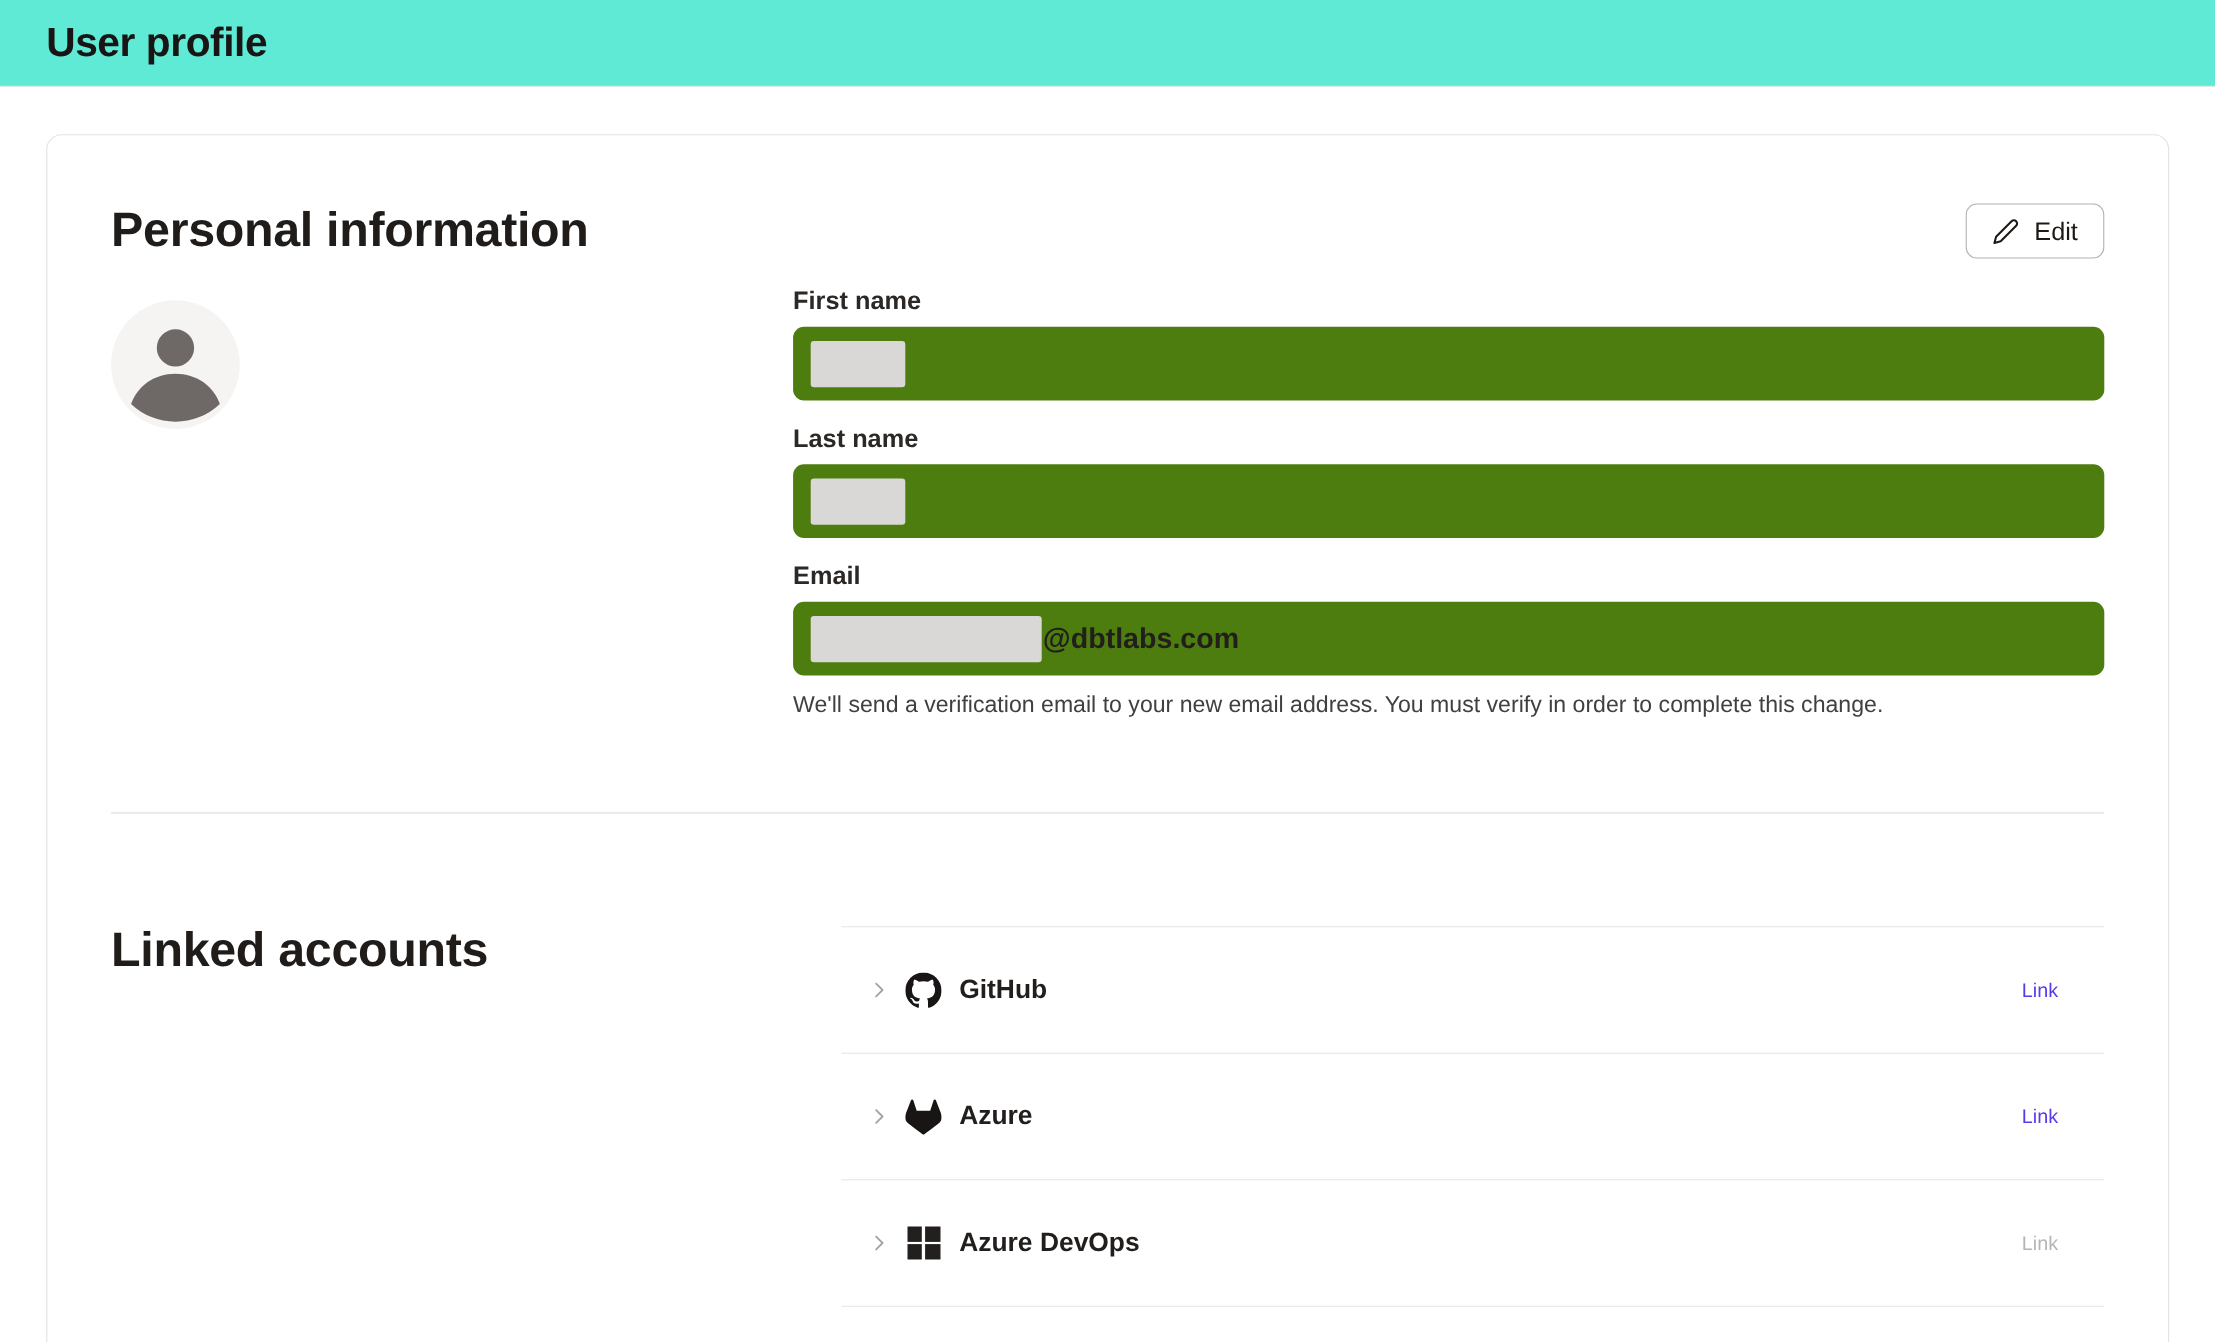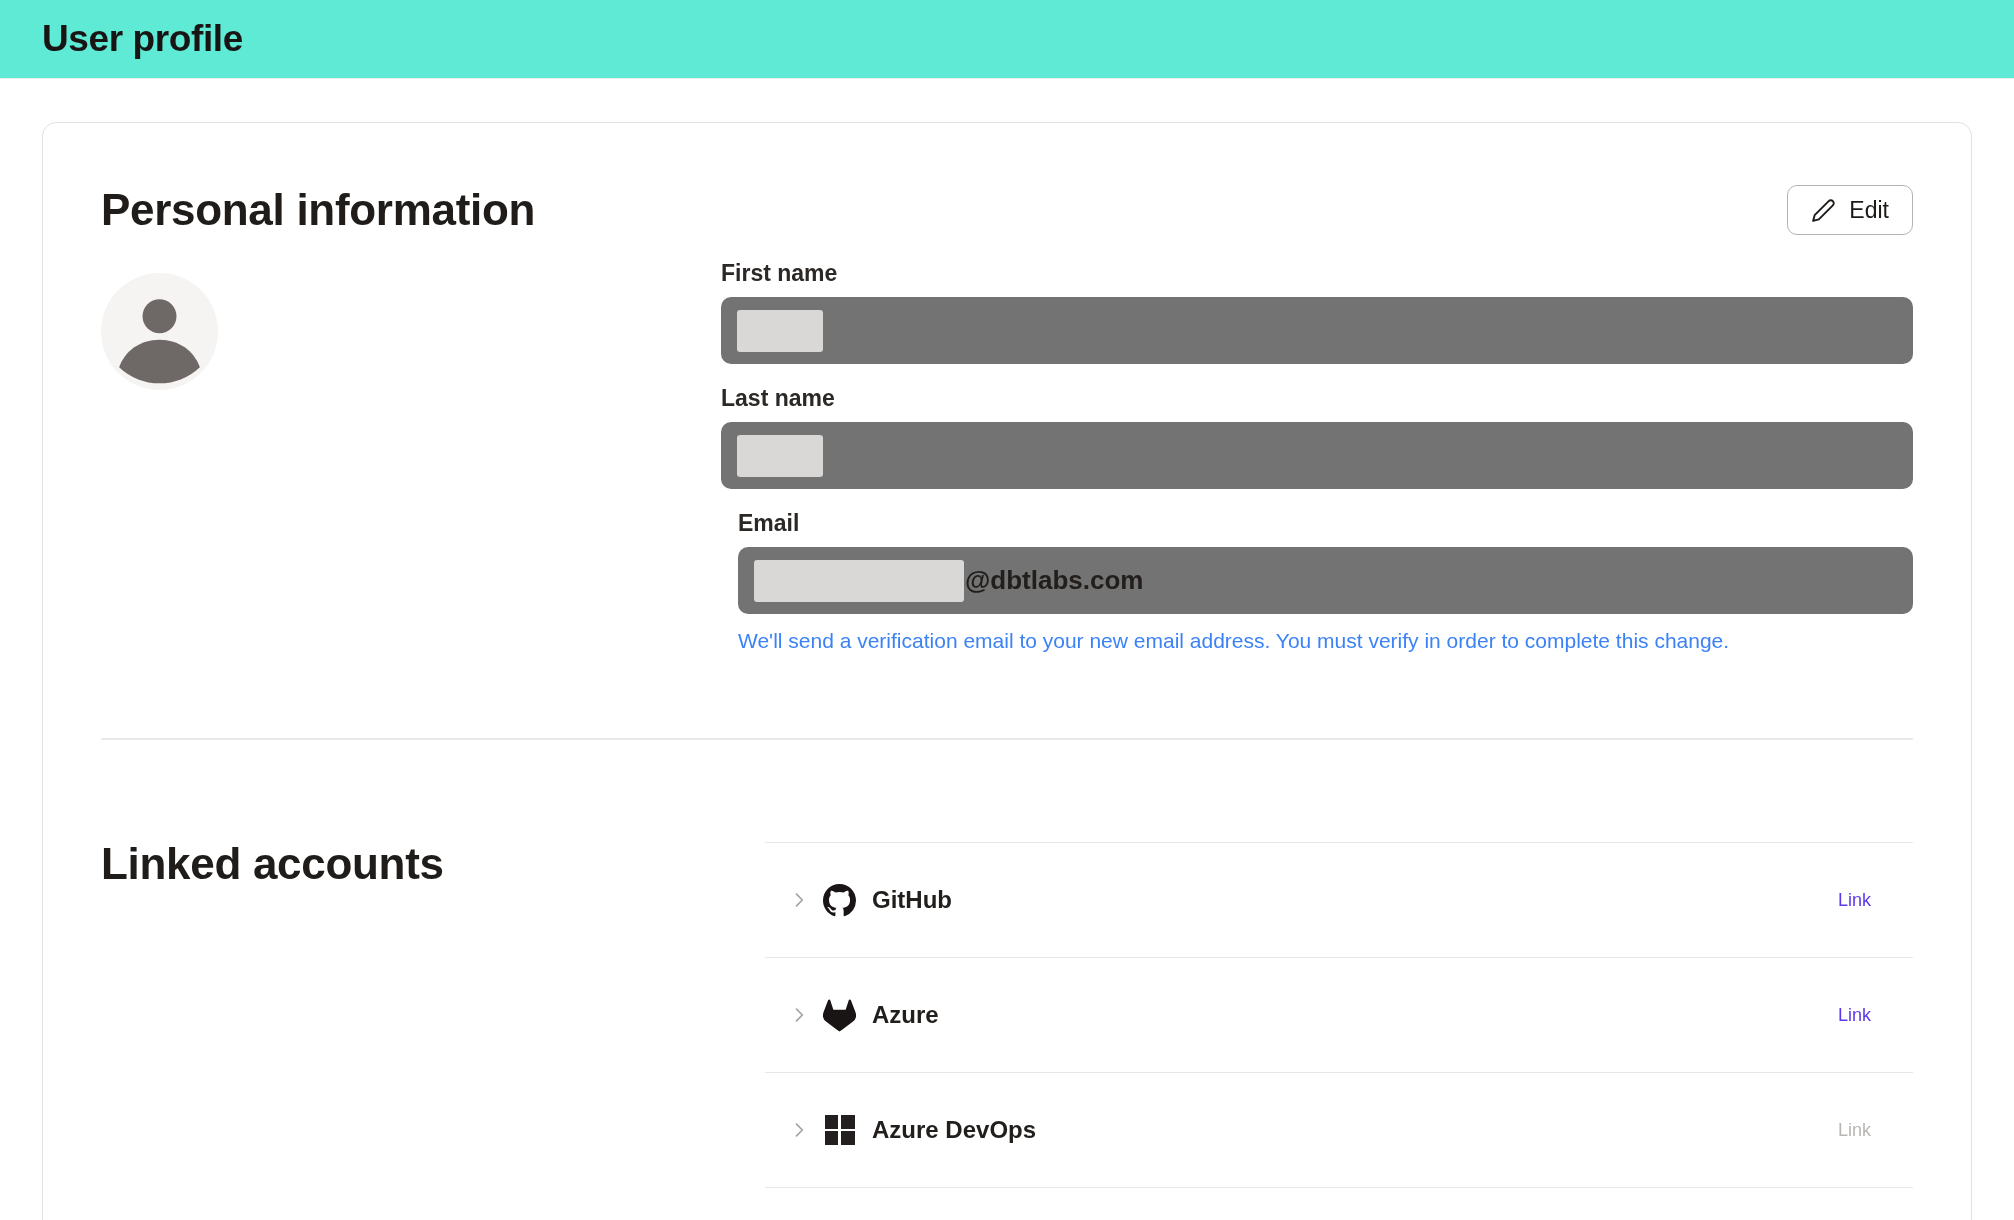--- a/index.html
+++ b/index.html
@@ -90,21 +90,21 @@
   .field { margin-bottom: 20px; }
   .field-label {
     font-size: 23px;
     font-weight: 600;
     line-height: 28px;
     color: #2b2826;
     margin-bottom: 10px;
   }
   .input-box {
     height: 67px;
-    background: #737373;
+    background: #4d7c0f;
     border-radius: 10px;
     display: flex;
     align-items: center;
     padding: 0 16px;
   }
   .redact {
     width: 86px;
     height: 42px;
     background: #d9d8d6;
     border-radius: 3px;
@@ -113,21 +113,21 @@
   .redact.wide { width: 210px; }
   .email-domain {
     font-size: 26px;
     font-weight: 600;
     color: #211e1c;
     margin-left: 1px;
   }
   .help-text {
     font-size: 21px;
     line-height: 27px;
-    color: #3b82f6;
+    color: #404040;
     margin-top: 13px;
   }
 
   .divider {
     border: none;
     border-top: 2px solid #eceae8;
     margin-top: 84px;
   }
 
   
@@ -208,21 +208,21 @@
           </div>
         </div>
 
         <div class="field">
           <div class="field-label">Last name</div>
           <div class="input-box">
             <span class="redact"></span>
           </div>
         </div>
 
-        <div class="field" style="margin-bottom:0;margin-left:17px;">
+        <div class="field" style="margin-bottom:0;">
           <div class="field-label">Email</div>
           <div class="input-box">
             <span class="redact wide"></span>
             <span class="email-domain">@dbtlabs.com</span>
           </div>
           <div class="help-text">We'll send a verification email to your new email address. You must verify in order to complete this change.</div>
         </div>
       </div>
     </div>
 

